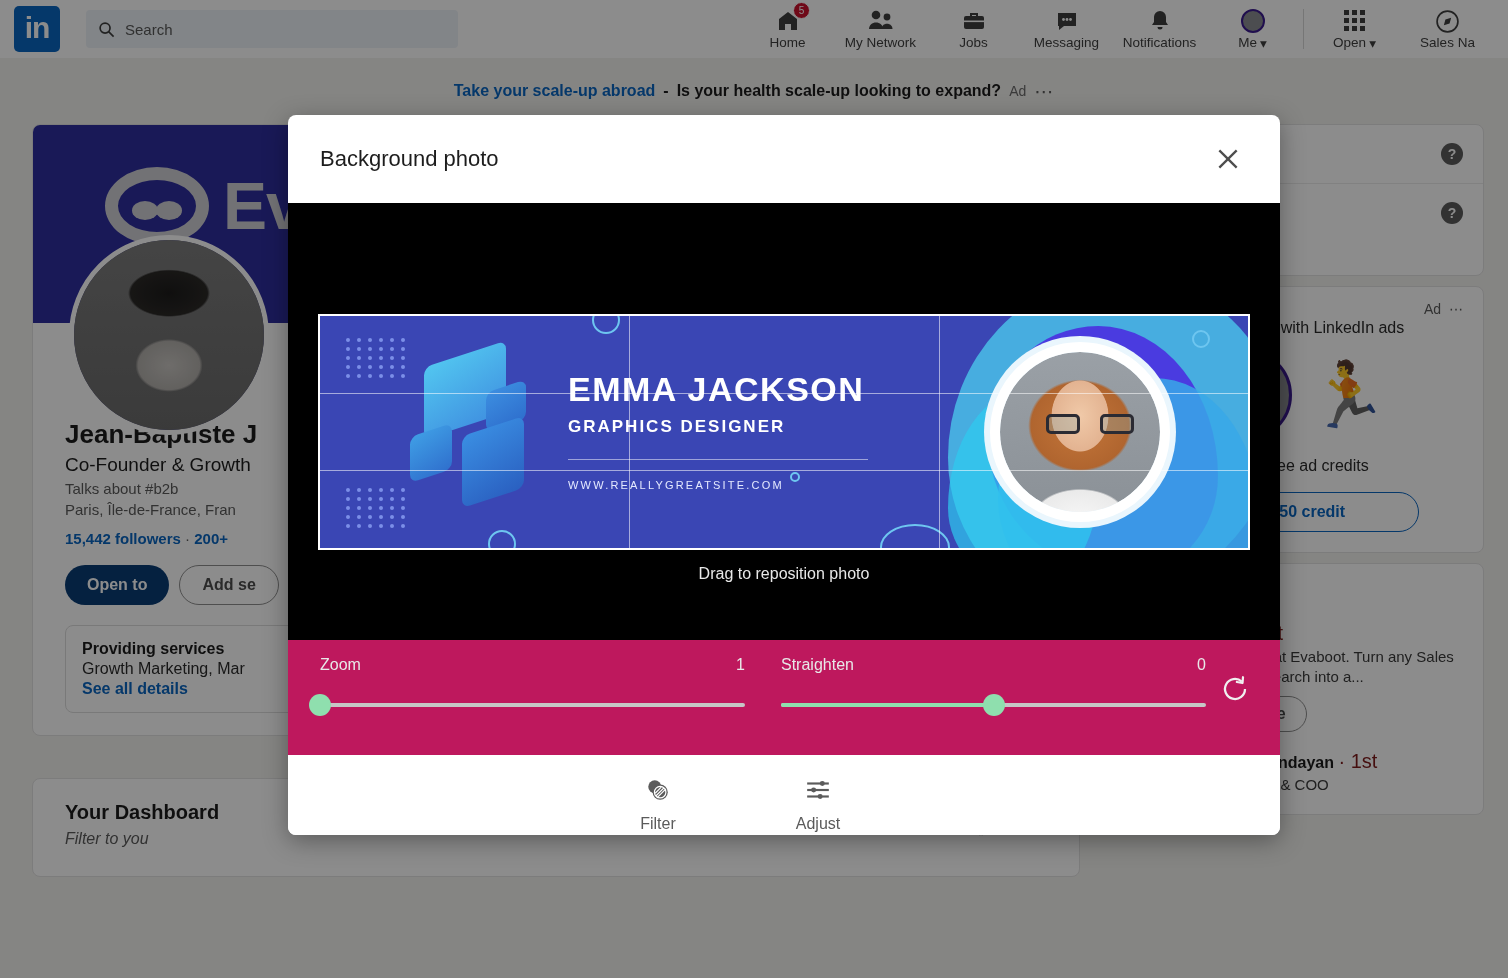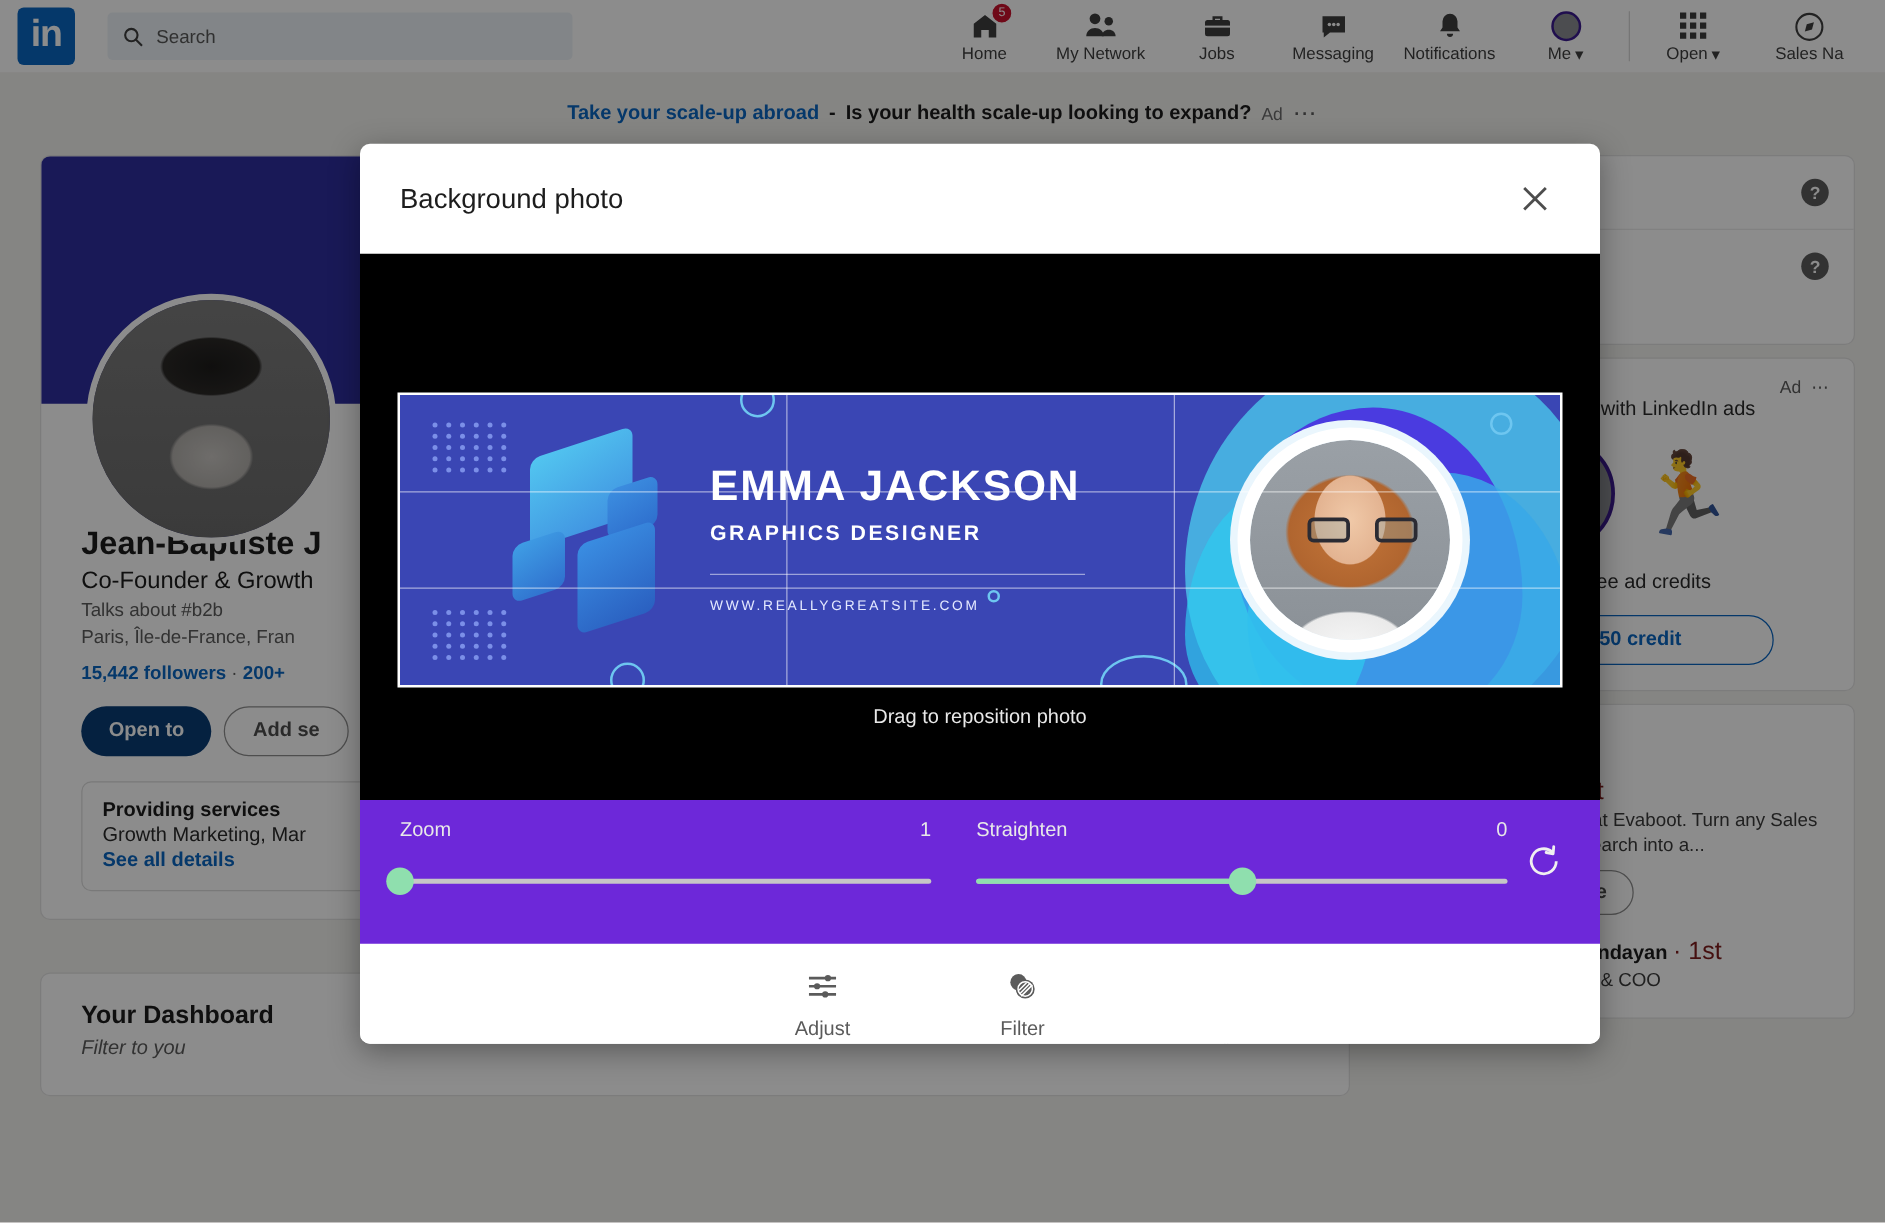--- a/index.html
+++ b/index.html
@@ -220,21 +220,21 @@
   .bline { width: 300px; height: 1px; background: rgba(255,255,255,.5); margin-top: 22px; }
   .bsite { font-size: 11px; letter-spacing: 2.2px; margin-top: 19px; color: #e4e9ff; }
 
   .gridline { position: absolute; background: rgba(255,255,255,.55); }
   .draghint {
     position: absolute; left: 0; right: 0; top: 362px; text-align: center;
     color: #e8e8e8; font-size: 16px;
   }
 
   .mslider {
-    background: #6d28d9; flex: 0 0 115px; padding: 16px 32px 0; position: relative;
+    background: #be185d; flex: 0 0 115px; padding: 16px 32px 0; position: relative;
     display: flex; gap: 36px; align-items: flex-start;
   }
   .sgroup { width: 425px; }
   .slabels { display: flex; justify-content: space-between; color: #e8e8e8; font-size: 16px; }
   .track { position: relative; height: 4px; background: #c6c6c6; border-radius: 2px; margin-top: 29px; }
   .track .fill { position: absolute; left: 0; top: 0; height: 4px; background: #8fdfae; border-radius: 2px; }
   .track .thumb {
     position: absolute; top: -9px; width: 22px; height: 22px; border-radius: 50%;
     background: #8fdfae; transform: translateX(-50%);
   }
@@ -362,20 +362,27 @@
       <span class="a1">Take your scale-up abroad</span>
       <span class="a2">-</span>
       <span class="a2">Is your health scale-up looking to expand?</span>
       <span class="a3">Ad</span>
       <span class="dots">⋯</span>
     </div>
 
     <div class="maincol">
       <div class="card">
         <div class="cover">
+          <div class="brand">
+            <span class="blob">
+              <i class="eye" style="left:14px"></i>
+                <i class="eye" style="right:14px"></i>
+            </span>
+            <span class="brandtxt">Ev</span>
+          </div>
           <div class="pfp">
               <div class="face"></div>
             </div>
         </div>
         <div class="profbody">
           <div class="pname">Jean-Baptiste J</div>
           <div class="ptitle">Co-Founder &amp; Growth</div>
           <div class="psub">Talks about #b2b</div>
           <div class="psub">Paris, Île-de-France, Fran</div>
           <div class="pstats">
@@ -616,40 +623,40 @@
 
       <div class="resetbtn">
         <svg width="30" height="30" viewBox="0 0 24 24">
           <path d="M20 12a8 8 0 1 1-2.6-5.9" fill="none" stroke="#f0f0f0" stroke-width="1.8"></path>
           <path d="M18.4 2.6 18 7.2l-4.5-.8" fill="none" stroke="#f0f0f0" stroke-width="1.8" stroke-linecap="round" stroke-linejoin="round"></path>
         </svg>
       </div>
     </div>
 
     <div class="mtabs">
+      <div class="mtab">
+        <span>
+          <svg width="26" height="26" viewBox="0 0 24 24">
+            <circle cx="9" cy="9" r="6" fill="#5b5b5b"></circle>
+            <circle cx="14" cy="14" r="7" fill="#5b5b5b"></circle>
+            <circle cx="14" cy="14" r="5.3" fill="none" stroke="#fff" stroke-width="1.1"></circle>
+            <path d="M10 17.5 17.5 10M11 19.3 19.3 11M9.4 15 15 9.4" stroke="#fff" stroke-width="1.1" fill="none"></path>
+          </svg>
+        </span>
+        <span>Filter</span>
+      </div>
       <div class="mtab">
         <span>
           <svg width="26" height="26" viewBox="0 0 24 24">
             <line x1="2" y1="6" x2="22" y2="6" stroke="#5b5b5b" stroke-width="2"></line>
             <line x1="2" y1="12" x2="22" y2="12" stroke="#5b5b5b" stroke-width="2"></line>
             <line x1="2" y1="18" x2="22" y2="18" stroke="#5b5b5b" stroke-width="2"></line>
             <circle cx="16" cy="6" r="2.3" fill="#5b5b5b"></circle>
             <circle cx="8" cy="12" r="2.3" fill="#5b5b5b"></circle>
             <circle cx="14" cy="18" r="2.3" fill="#5b5b5b"></circle>
           </svg>
         </span>
         <span>Adjust</span>
       </div>
-      <div class="mtab">
-        <span>
-          <svg width="26" height="26" viewBox="0 0 24 24">
-            <circle cx="9" cy="9" r="6" fill="#5b5b5b"></circle>
-            <circle cx="14" cy="14" r="7" fill="#5b5b5b"></circle>
-            <circle cx="14" cy="14" r="5.3" fill="none" stroke="#fff" stroke-width="1.1"></circle>
-            <path d="M10 17.5 17.5 10M11 19.3 19.3 11M9.4 15 15 9.4" stroke="#fff" stroke-width="1.1" fill="none"></path>
-          </svg>
-        </span>
-        <span>Filter</span>
-      </div>
     </div>
 
   </div>
 </div>
 
 </body></html>

